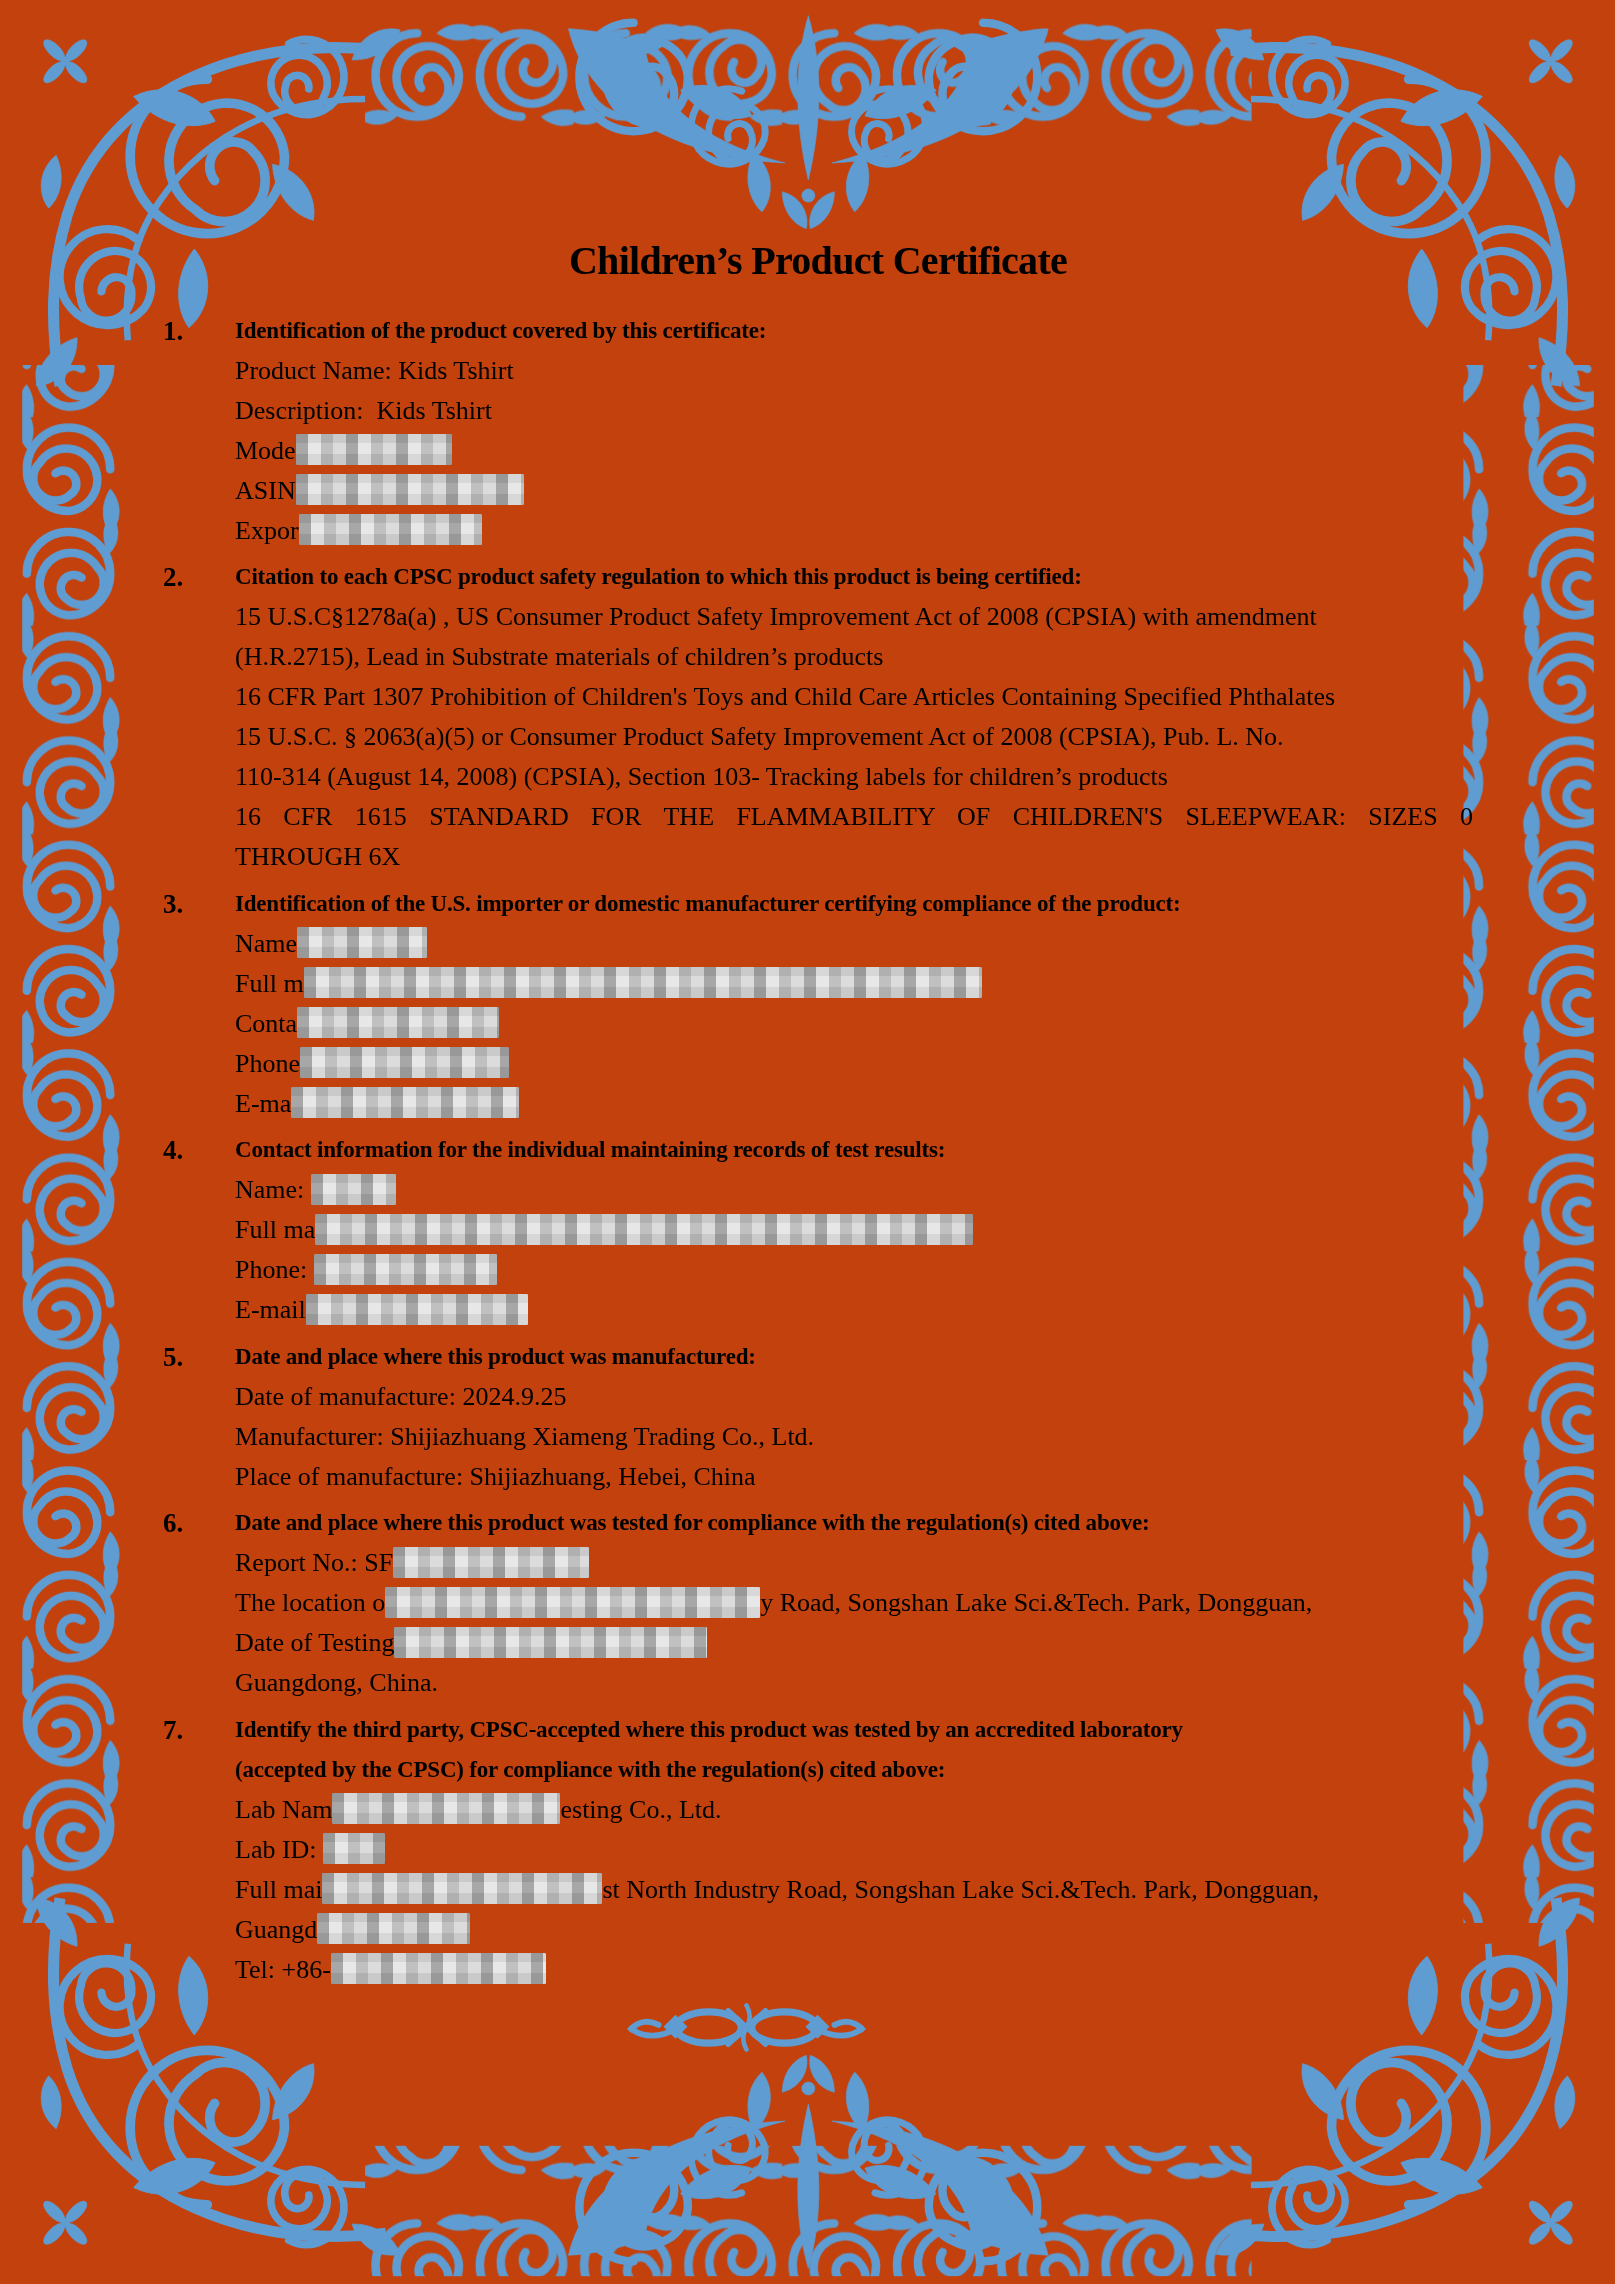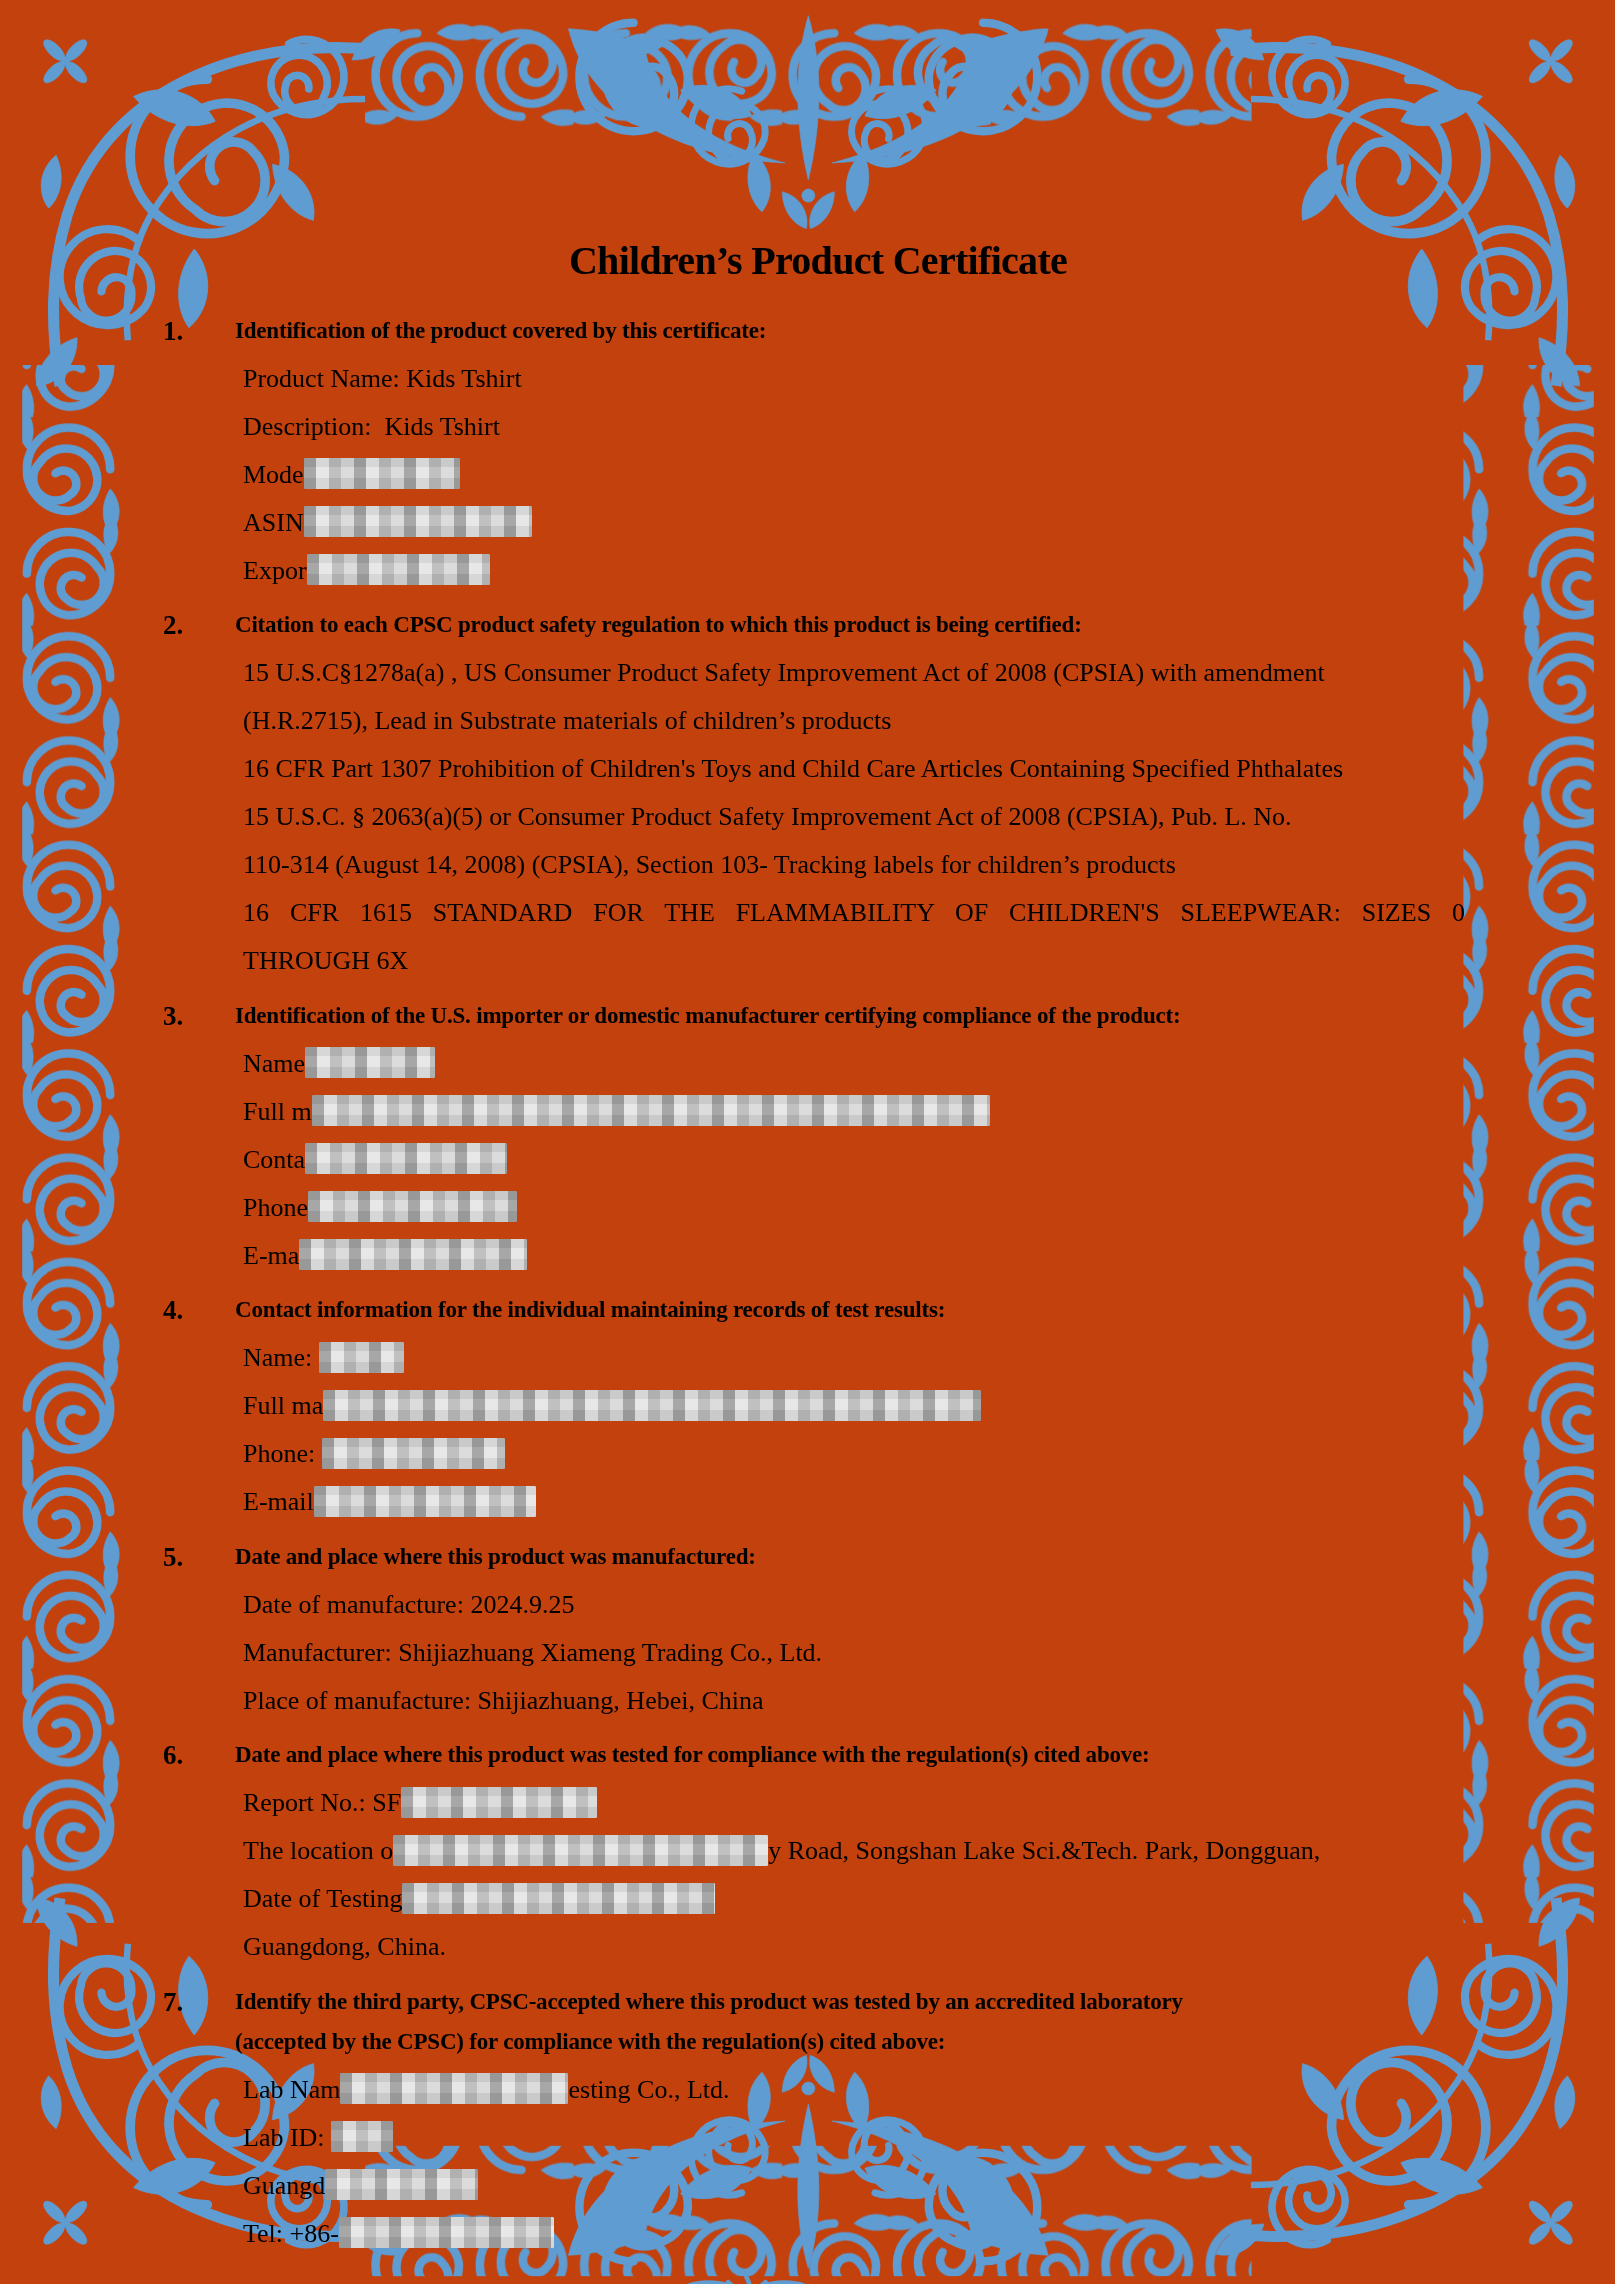--- a/index.html
+++ b/index.html
@@ -9,21 +9,21 @@
   }
   .border-svg{position:absolute;left:0;top:0;width:1616px;height:2284px;}
   .doc{position:absolute;left:163px;top:0;width:1310px;padding-top:235px;}
   .title{
     font-size:40px;font-weight:bold;text-align:center;letter-spacing:-0.7px;
     line-height:52px;margin:0 0 23.5px 0;
   }
   .sec{display:grid;grid-template-columns:72px 1fr;margin-bottom:6.5px;}
   .num{font-weight:bold;font-size:27px;line-height:40px;}
   .shead{font-weight:bold;font-size:23px;line-height:40px;letter-spacing:-0.2px;}
-  .line{margin:8px;font-size:26px;line-height:40px;white-space:pre;}
+  .line{margin:0;font-size:26px;line-height:40px;white-space:pre;}
   .line.just{white-space:normal;text-align:justify;text-align-last:justify;}
   .redact{
     display:inline-block;height:31px;vertical-align:-6.5px;border-radius:1.3px;
     background-color:#dcdcdc;
     background-image:
       repeating-linear-gradient(90deg, rgba(120,120,120,.55) 0 12.4px, rgba(238,238,238,.5) 12.4px 25px,
         rgba(160,160,160,.5) 25px 37px, rgba(214,214,214,.45) 37px 50px),
       repeating-linear-gradient(0deg, rgba(150,150,150,.4) 0 11px, rgba(232,232,232,.4) 11px 22px);
   }
   .divider{display:block;margin:10.4px 0 0 463px;}
@@ -178,20 +178,21 @@
       </div>
     </section>
 
     <section class="sec">
       <div class="num">7.</div>
       <div class="sbody">
         <div class="shead">Identify the third party, CPSC-accepted where this product was tested by an accredited laboratory</div>
         <div class="shead">(accepted by the CPSC) for compliance with the regulation(s) cited above:</div>
         <p class="line"><span>Lab Nam</span><span class="redact" style="width:228px"></span><span>esting Co., Ltd.</span></p>
         <p class="line"><span>Lab ID: </span><span class="redact" style="width:62px"></span></p>
+        <p class="line"><span>Full mai</span><span class="redact" style="width:280px"></span><span>st North Industry Road, Songshan Lake Sci.&amp;Tech. Park, Dongguan,</span></p>
         <p class="line"><span>Guangd</span><span class="redact" style="width:153px"></span></p>
         <p class="line"><span>Tel: +86-</span><span class="redact" style="width:215px"></span></p>
       </div>
     </section>
 
     <svg class="divider" width="241" height="55" viewBox="0 0 370 84" aria-hidden="true">
       <g stroke="#5E9CD2" fill="none" stroke-linecap="round">
         <ellipse cx="127" cy="42" rx="50" ry="24" stroke-width="11"></ellipse>
         <ellipse cx="243" cy="42" rx="50" ry="24" stroke-width="11"></ellipse>
         <path d="M157 16 L 214 68 M 214 16 L 157 68" stroke-width="8"></path>

